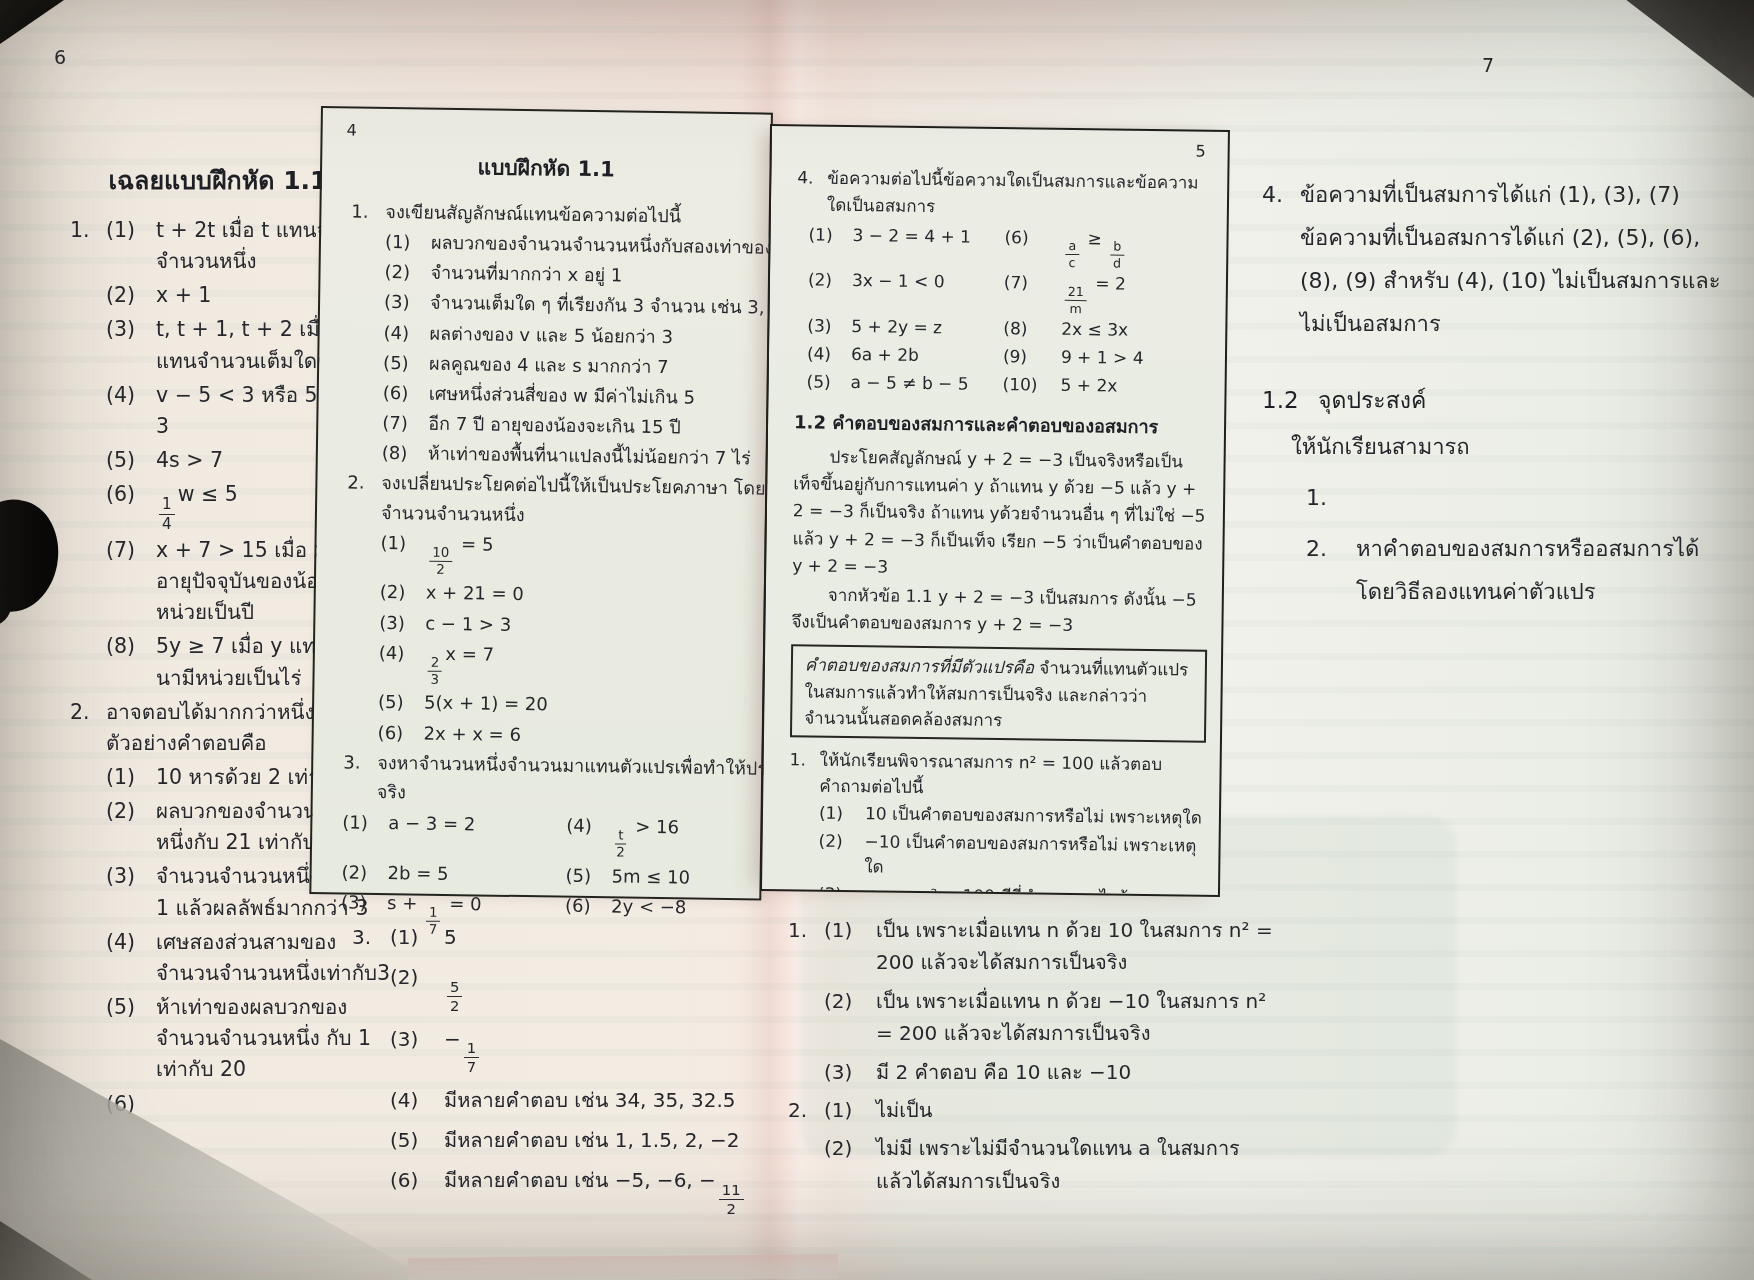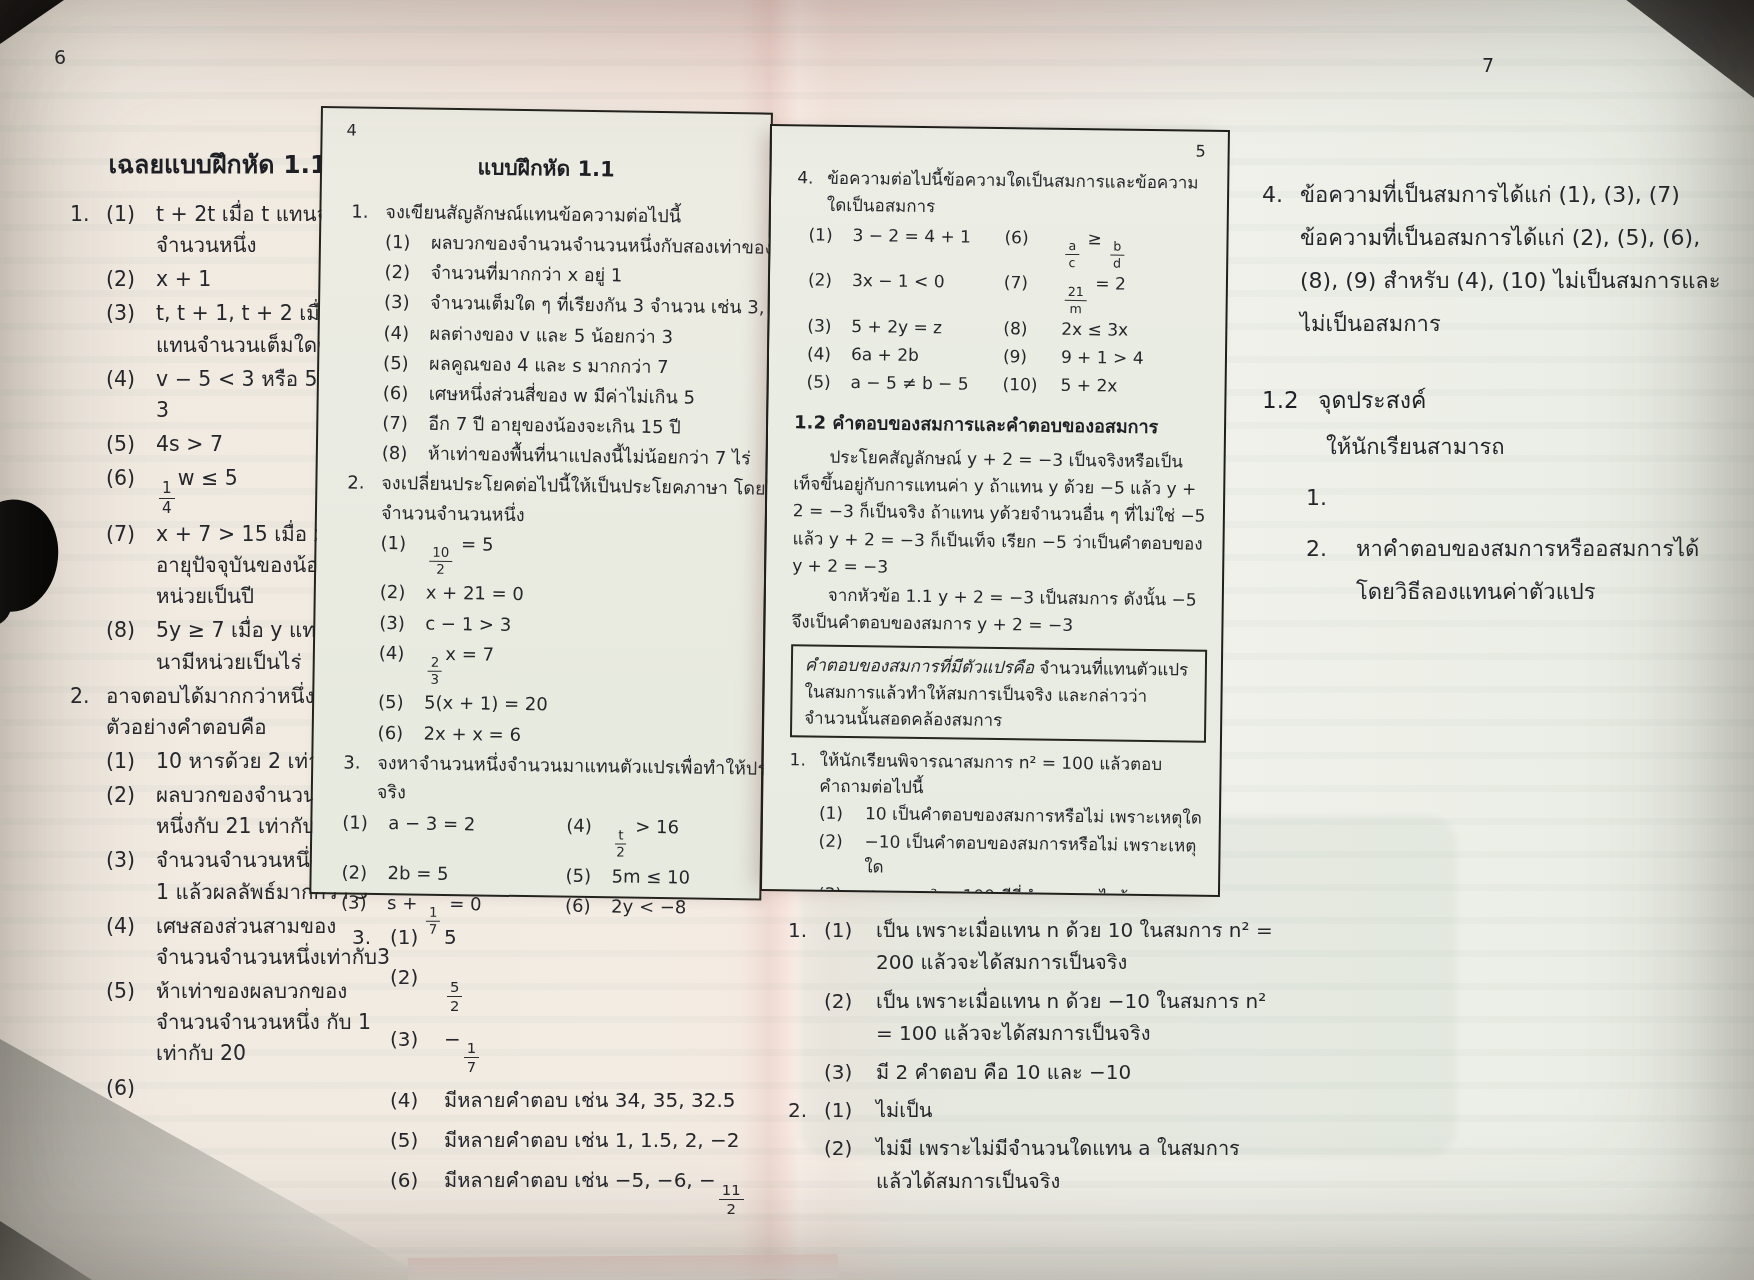--- a/index.html
+++ b/index.html
@@ -50,21 +50,21 @@
   .frac{display:inline-flex;flex-direction:column;align-items:center;
         font-size:.74em;line-height:1.08;vertical-align:-.52em;margin:0 3px}
   .frac .fn{display:block;border-bottom:1.5px solid #2a2c30;padding:0 3px 1px}
   .frac .fd{display:block;padding-top:1px}
 
   
   #p6num{left:54px;top:46px;font-size:19px;z-index:2}
   #p7num{left:1482px;top:54px;font-size:19px;z-index:2}
 
   
-  #p6col{left:70px;top:144px;width:322px;z-index:2}
+  #p6col{left:70px;top:160px;width:322px;z-index:2}
   #p6head{font-size:25px;font-weight:bold;text-align:center;padding-right:26px;margin-bottom:15px;color:#1e2025}
   .row6{grid-template-columns:36px 50px 1fr;font-size:20.5px;line-height:1.52;margin-bottom:3px}
   .row6.main .t{grid-column:2/4}
 
   
   #boxA{left:321px;top:106px;width:452px;height:788px;border:2px solid #23231e;
         transform:rotate(.85deg);transform-origin:top left;z-index:2;
         background:linear-gradient(180deg,#edece3 0%,#e9ebe1 55%,#e7eadf 100%);
         box-shadow:2px 3px 10px rgba(60,55,45,.08)}
   #aNum{left:24px;top:12px;font-size:16px}
@@ -98,21 +98,21 @@
 
   
   #ansBR{left:788px;top:914px;width:488px;font-size:20px;line-height:1.62;z-index:2}
   .rowR{grid-template-columns:36px 52px 1fr;margin-bottom:6px}
 
   
   #p7col{left:1262px;top:174px;width:468px;font-size:22px;line-height:1.95;z-index:2}
   .row7{grid-template-columns:38px 1fr}
   #purpose{margin-top:32px}
   .p-head{display:grid;grid-template-columns:56px 1fr;font-weight:normal;font-size:23px;color:#1e2025}
-  #pIntro{margin-left:64px;margin-top:4px}
+  #pIntro{margin-left:29px;margin-top:4px}
   .rowG{grid-template-columns:44px 50px 1fr;margin-top:8px}
 </style>
 </head>
 <body>
 
 <div id="stage">
   <div class="paper"></div>
   <div class="pink-top"></div>
   <div class="spine"></div>
   <div class="bleed"></div>
@@ -506,21 +506,21 @@
 
       <div class="row rowR">
         <span class="m">1.</span>
         <span class="s">(1)</span>
         <span class="t">เป็น เพราะเมื่อแทน n ด้วย 10 ในสมการ n² = 200 แล้ว​จะได้สมการเป็นจริง</span>
       </div>
 
       <div class="row rowR">
         <span class="m"></span>
         <span class="s">(2)</span>
-        <span class="t">เป็น เพราะเมื่อแทน n ด้วย −10 ในสมการ n² = 100 แล้ว​จะได้สมการเป็นจริง</span>
+        <span class="t">เป็น เพราะเมื่อแทน n ด้วย −10 ในสมการ n² = 200 แล้ว​จะได้สมการเป็นจริง</span>
       </div>
 
       <div class="row rowR">
         <span class="m"></span>
         <span class="s">(3)</span>
         <span class="t">มี 2 คำตอบ คือ 10 และ −10</span>
       </div>
 
       <div class="row rowR">
         <span class="m">2.</span>

